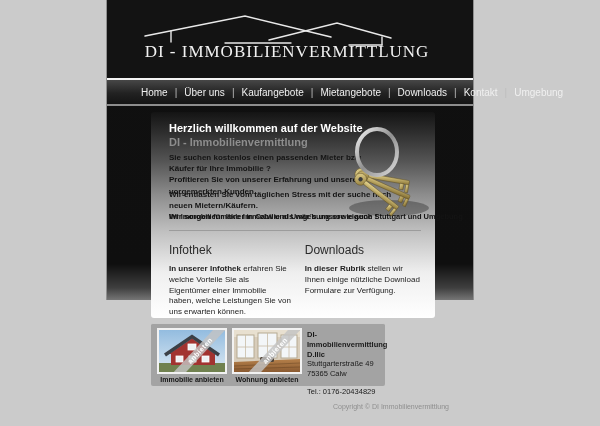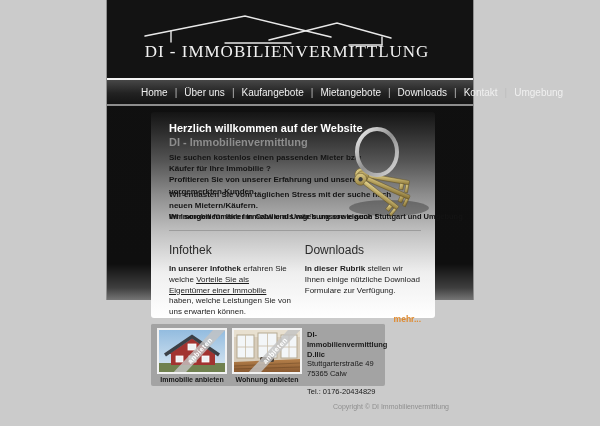--- a/index.html
+++ b/index.html
@@ -46,21 +46,21 @@
   .keys-wrap { position:absolute; left:186px; top:12px; width:100px; height:98px; pointer-events:none; }
   .columns {
     position:absolute; left:18px; right:14px; top:118px; bottom:6px;
     border-top:1px solid #9c9c9c; display:flex;
   }
   .col-left { width:132px; }
   .col-right { width:125px; margin-left:13px; }
   .col-h { font-size:12px; color:#2b2b2b; margin-top:12px; }
   .col-p { font-size:8px; color:#1c1c1c; margin-top:7px; line-height:1.35; }
   .col-p .b { font-weight:bold; }
-  .col-p .u { text-decoration:underline; cursor:pointer; }
+  .col-p .u { cursor:pointer; }
   .more { font-size:8.5px; font-weight:bold; color:#e08a2e; text-align:right; cursor:pointer; }
   .more1 { margin-top:16px; }
   .more2 { margin-top:18px; }
 
   
   .offer-box {
     position:absolute; left:44px; top:323px; width:234px; height:62px;
     background:#a3a3a3; border-top:1px solid #cacaca; border-radius:2px;
   }
   .photo {
@@ -186,21 +186,20 @@
         <div class="col-p">
           <span class="b">In unserer Infothek</span><span> erfahren Sie welche </span><span class="u">Vorteile Sie als Eigentümer einer Immobilie</span><span> haben, welche Leistungen Sie von uns erwarten können.</span>
         </div>
         <div class="more more1">mehr lesen...</div>
       </div>
       <div class="col-right">
         <div class="col-h">Downloads</div>
         <div class="col-p">
           <span class="b">In dieser Rubrik</span><span> stellen wir Ihnen einige nützliche Download Formulare zur Verfügung.</span>
         </div>
-        <div class="more more2">mehr...</div>
       </div>
     </div>
   </div>
 
   <div class="offer-box">
 
     <div class="photo photo1">
       <svg width="66" height="42" viewBox="0 0 66 42">
         <defs>
           <linearGradient id="sky" x1="0" y1="0" x2="0" y2="1">

